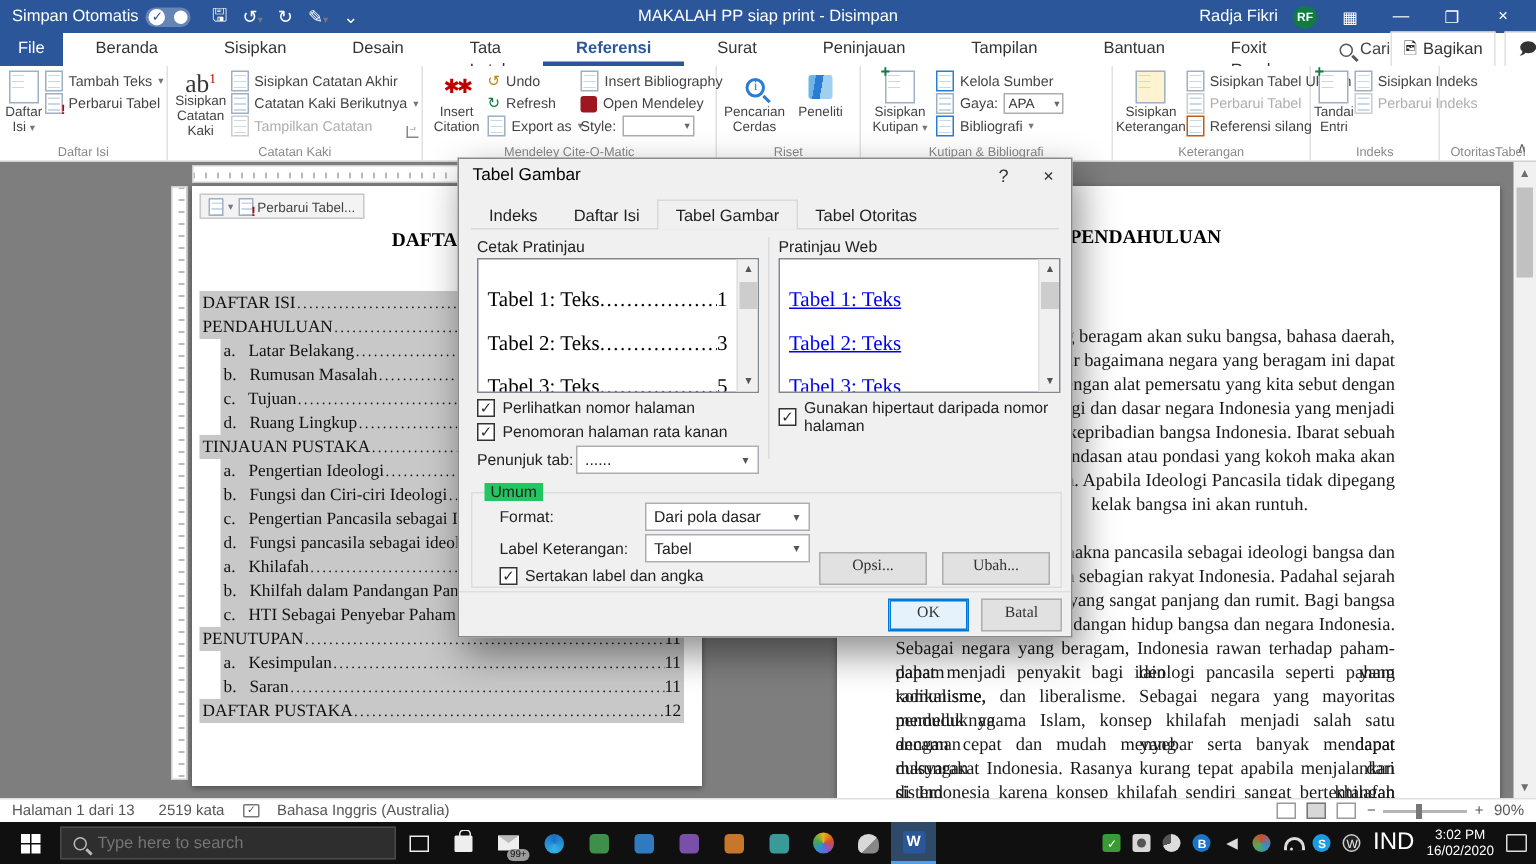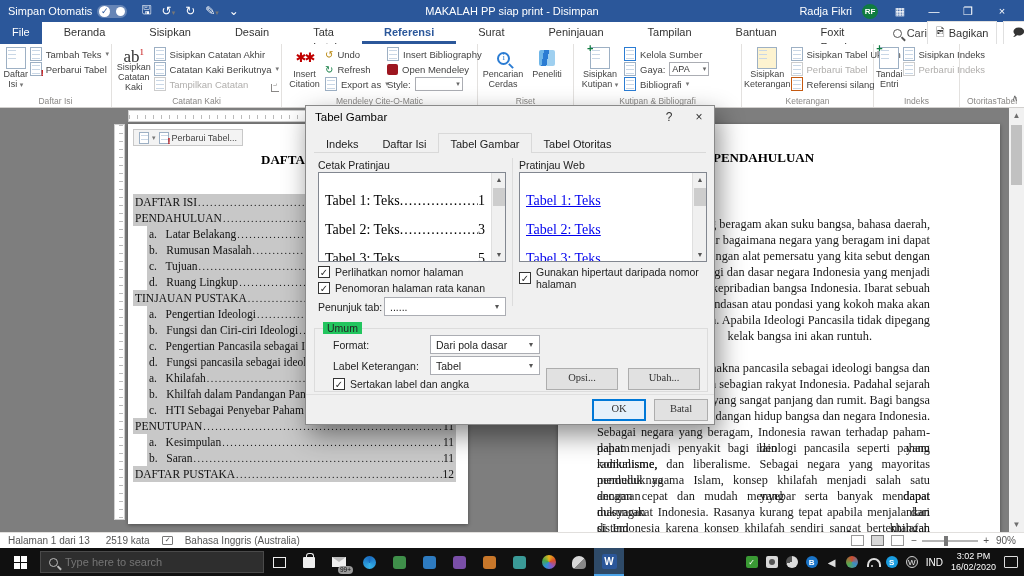--- a/index.html
+++ b/index.html
@@ -745,19 +745,19 @@
     <div class="tray">
       <span class="ti t-green">✓</span>
       <span class="ti t-cam"></span>
       <span class="ti t-pie"></span>
       <span class="ti t-bt">B</span>
       <span class="ti t-spk">◀</span>
       <span class="ti t-bird"></span>
       <span class="ti t-wifi"></span>
       <span class="ti t-sky">S</span>
       <span class="ti t-wp">W</span>
-      <span style="font-size:10px">IND</span>
+      <span style="font-size:16px">IND</span>
       <span class="clock"><span>3:02 PM</span><br><span>16/02/2020</span></span>
       <span class="notif"></span>
     </div>
   </div>
 
 </div>
 
 </body></html>

